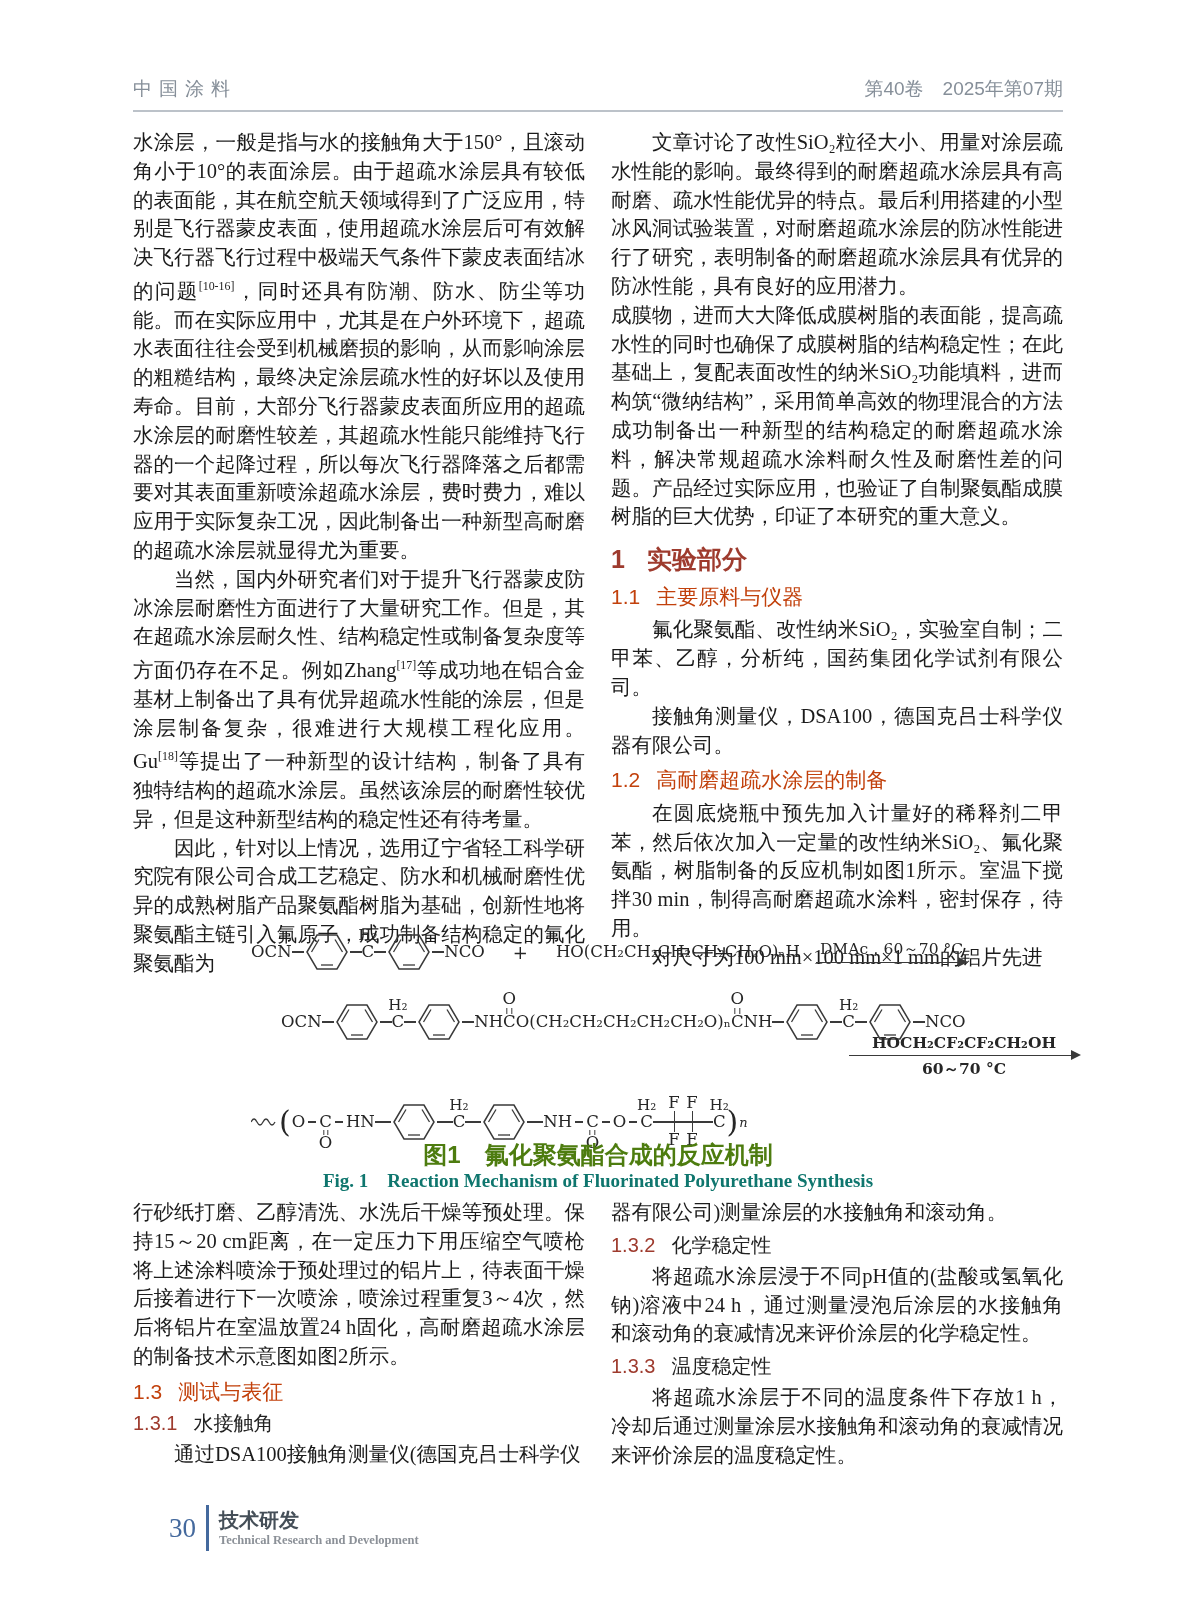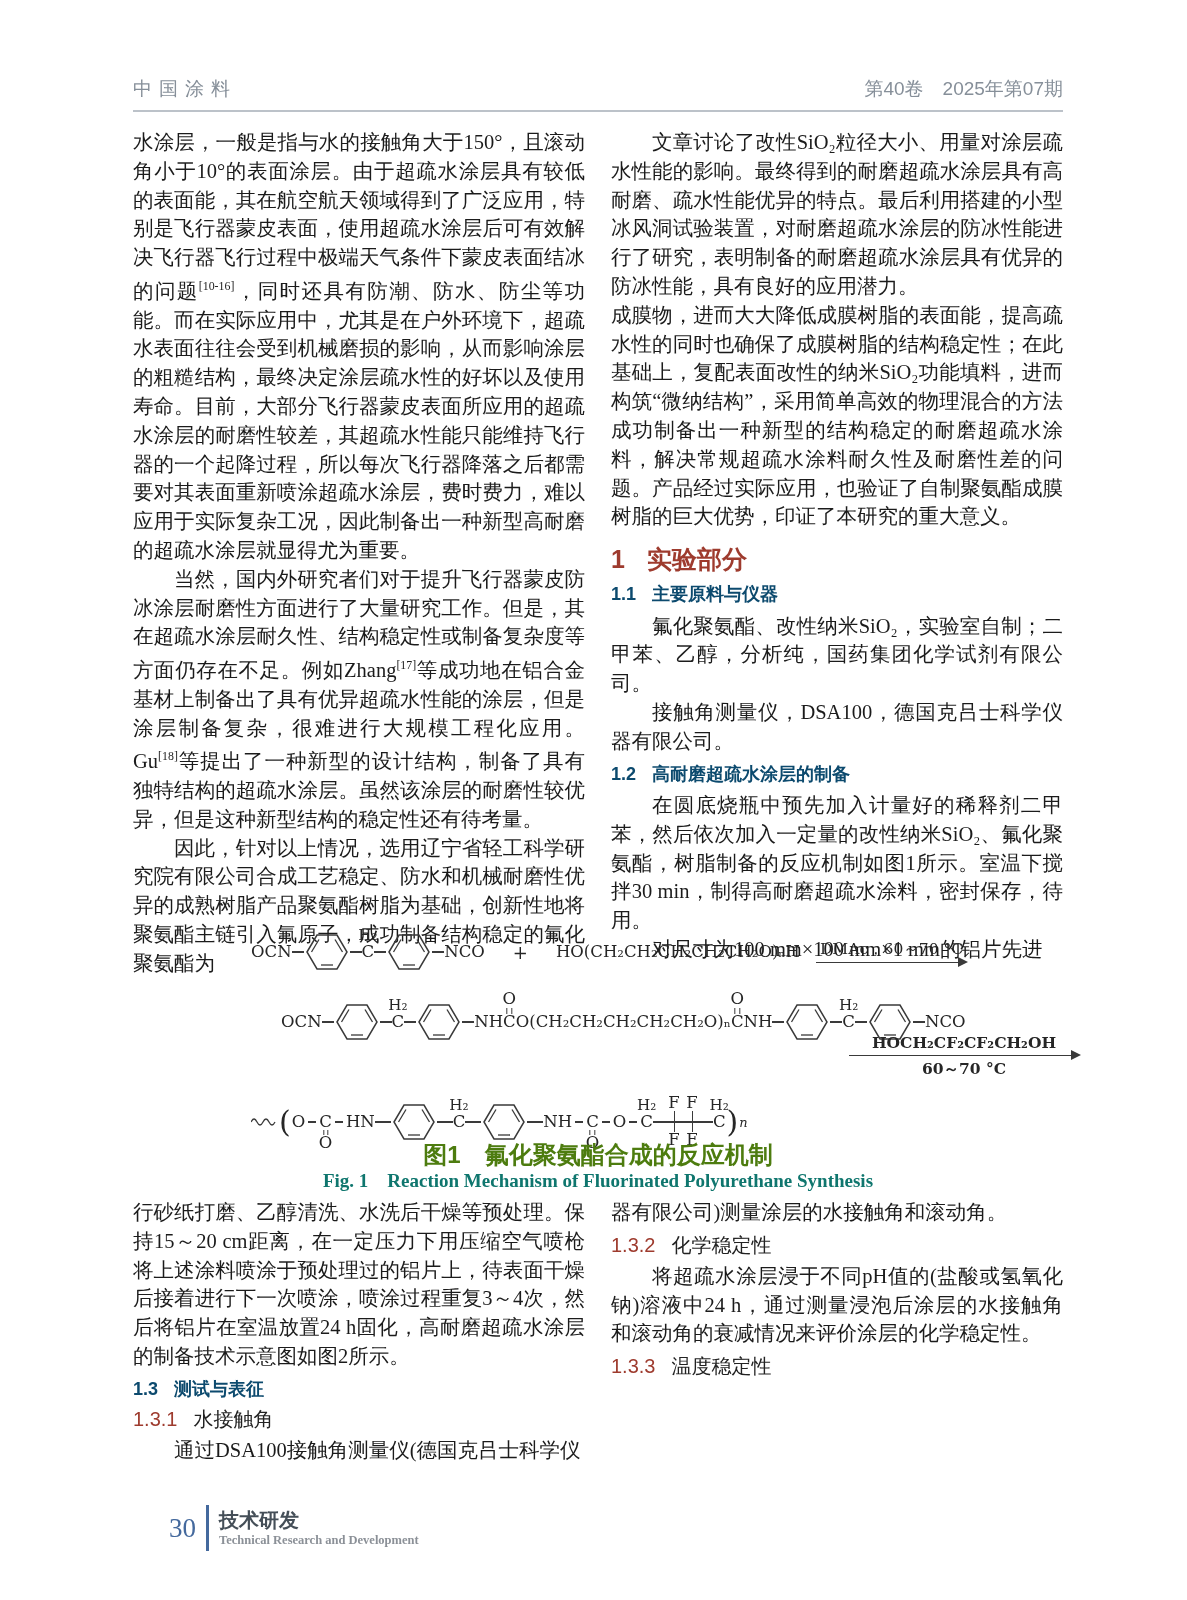--- a/index.html
+++ b/index.html
@@ -20,21 +20,21 @@
   .c2b{left:611px;top:1198px;}
   .para{font-size:20.5px;line-height:28.8px;text-align:justify;margin:0;}
   .indent{text-indent:2em;}
   sup{font-size:0.58em;vertical-align:super;}
 
   
   .sec1{margin:13px 0 9px;font-family:"Liberation Sans","DejaVu Sans",sans-serif;
         font-size:25px;font-weight:bold;color:#9e3b2e;line-height:1.2;}
   .sec1 .secnum{margin-right:22px;}
   .sec2{margin:7px 0 5px;font-family:"Liberation Sans","DejaVu Sans",sans-serif;
-        font-size:18px;font-weight:bold;color:#0c4a6e;line-height:1.3;}
+        font-size:21px;font-weight:normal;color:#c2410c;line-height:1.3;}
   .sec2 .secnum{margin-right:16px;}
   .sec3{margin:5px 0 3px;font-size:20px;line-height:1.35;}
   .sec3 .secnum{font-family:"Liberation Sans","DejaVu Sans",sans-serif;color:#9e3b2e;margin-right:16px;}
   .sec3 .sectitle{color:#222;}
 
   
   .fig{position:absolute;top:906px;left:133px;width:930px;height:234px;
        font-family:"DejaVu Serif","Liberation Serif",serif;font-size:16.5px;color:#262626;}
   .crow{position:absolute;display:flex;align-items:center;white-space:nowrap;}
   .bond{width:12px;height:1.3px;background:#3a3a3a;flex:none;}
@@ -264,20 +264,21 @@
 
   <div class="col c2b">
     <p class="para">器有限公司)测量涂层的水接触角和滚动角。</p>
     <div class="sec3">
       <span class="secnum">1.3.2</span><span class="sectitle">化学稳定性</span>
     </div>
     <p class="para indent">将超疏水涂层浸于不同pH值的(盐酸或氢氧化钠)溶液中24 h，通过测量浸泡后涂层的水接触角和滚动角的衰减情况来评价涂层的化学稳定性。</p>
     <div class="sec3">
       <span class="secnum">1.3.3</span><span class="sectitle">温度稳定性</span>
     </div>
+    <p class="para indent">将超疏水涂层于不同的温度条件下存放1 h，冷却后通过测量涂层水接触角和滚动角的衰减情况来评价涂层的温度稳定性。</p>
   </div>
 
   <div class="ftr">
     <span class="pgno">30</span>
     <span class="fbar"></span>
     <span>
       <div class="fzh">技术研发</div>
       <div class="fen">Technical Research and Development</div>
     </span>
   </div>

